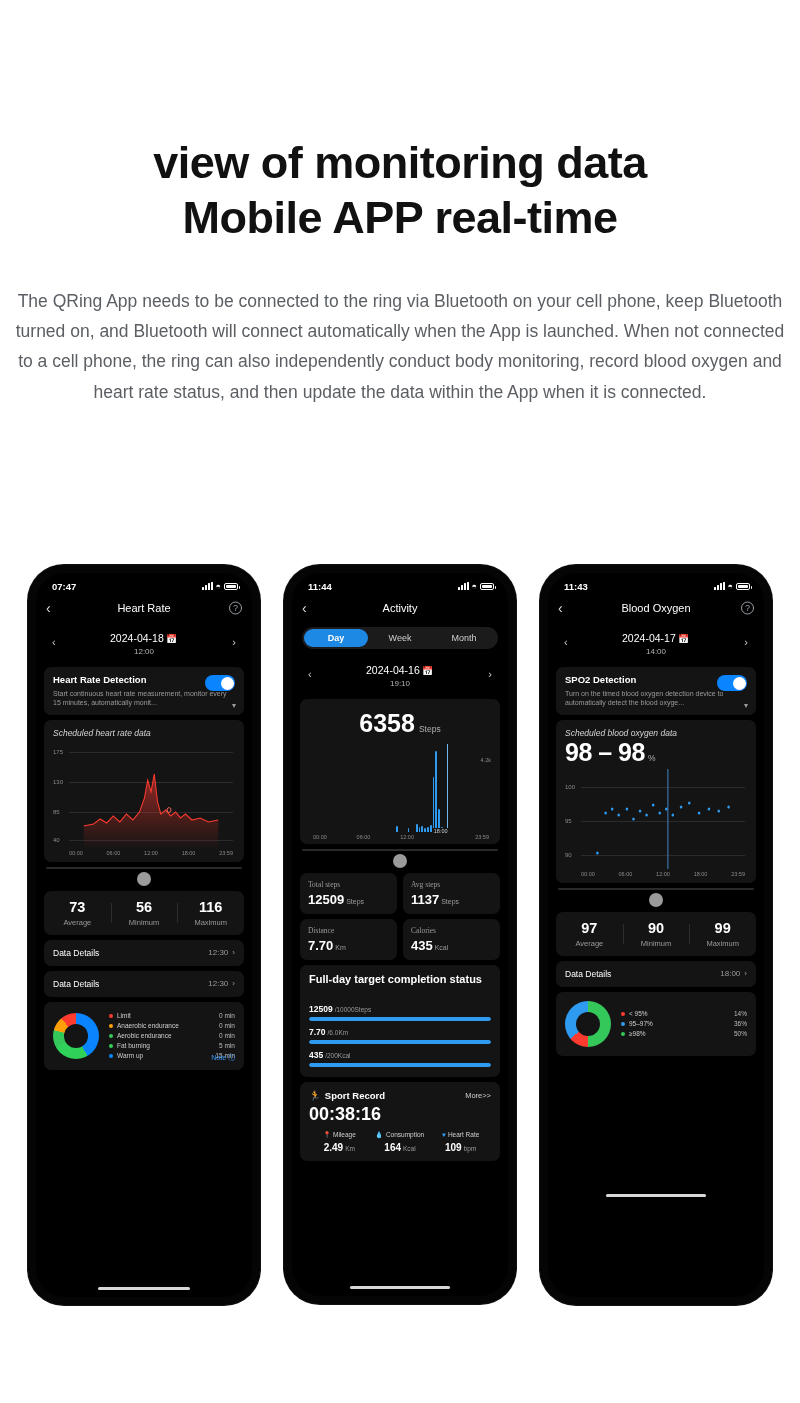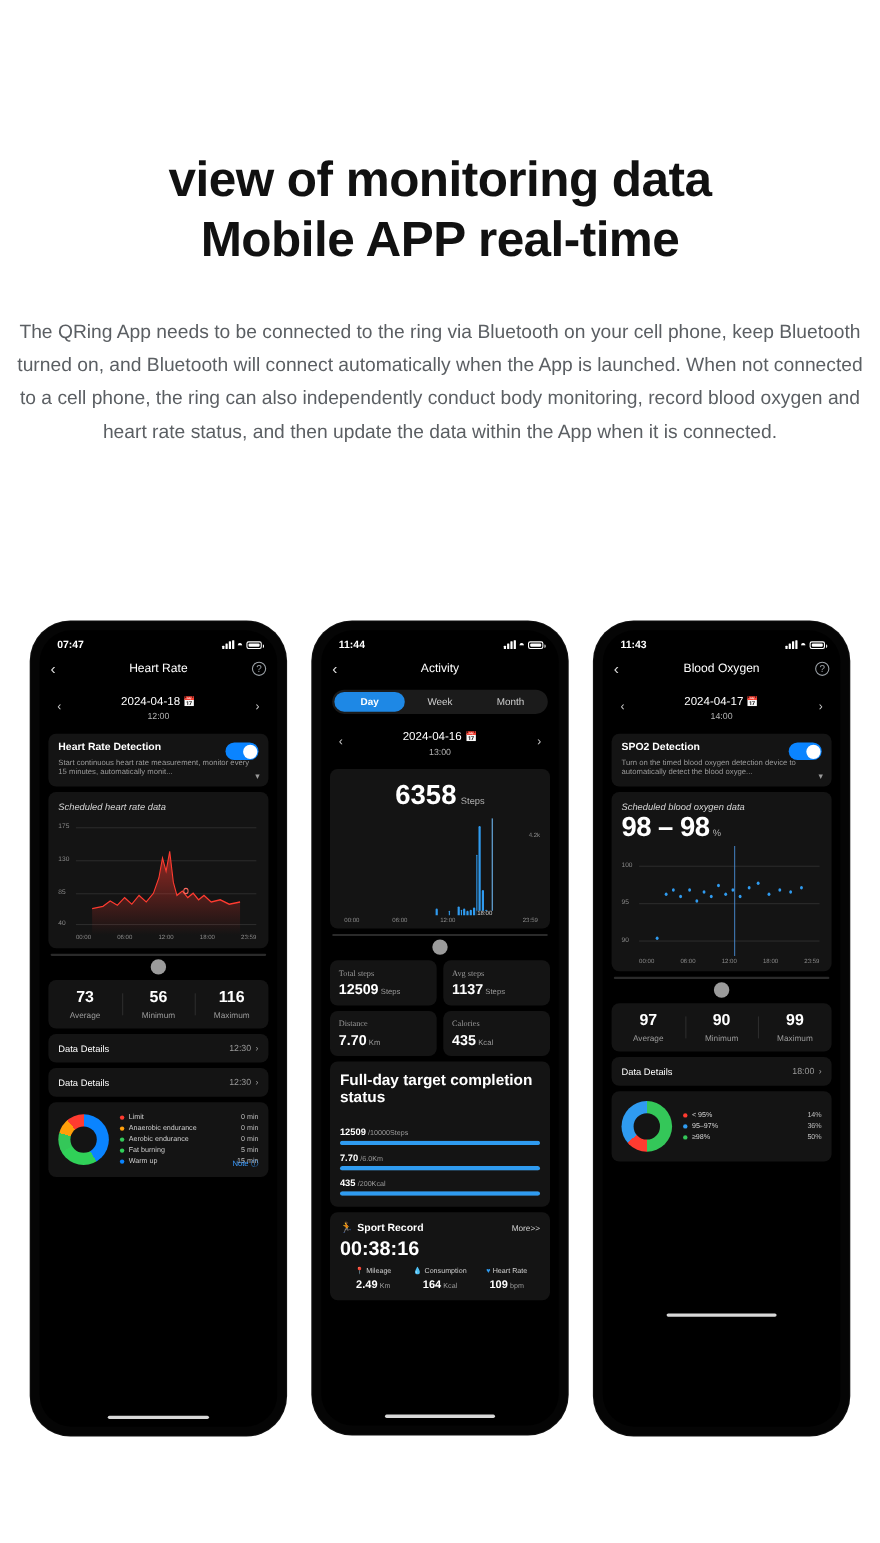--- a/index.html
+++ b/index.html
@@ -200,21 +200,21 @@
   .bars-plot .marker { position: absolute; top: 0; bottom: 0; width: 1px; background: #6fb7f0; }
   .bars-plot .mtag { position: absolute; font-size: 5.5px; color: #cfcfcf; background: #141414; padding: 0 1px;}
 
   .grid2 { display: flex; gap: 6px; margin: 5px 8px; }
   .grid2 .cell { flex: 1; background: #141414; border-radius: 7px; padding: 7px 8px; }
   .grid2 .k { font-size: 7.5px; color: #9a9a9a; font-family: Liberation Serif, serif; }
   .grid2 .v { font-size: 13px; font-weight: bold; margin-top: 3px; }
   .grid2 .v small { font-size: 7px; font-weight: normal; color: #9a9a9a; margin-left: 2px; }
 
   .target-card { background: #141414; border-radius: 7px; margin: 5px 8px; padding: 8px 9px 10px 9px; }
-  .target-title { font-size: 14px; font-weight: 600; margin-bottom: 19px; }
+  .target-title { font-size: 11px; font-weight: 600; margin-bottom: 19px; }
   .prow { margin-top: 6px; }
   .prow .lbl { font-size: 8.5px; font-weight: bold; }
   .prow .lbl small { font-size: 6.5px; font-weight: normal; color: #9a9a9a; margin-left: 2px; }
   .pbar { height: 4px; border-radius: 3px; background: #2b2b2b; margin-top: 3px; overflow: hidden; }
   .pbar i { display: block; height: 100%; background: #2f9bf0; border-radius: 3px; }
 
   .sport-card { background: #141414; border-radius: 7px; margin: 5px 8px; padding: 8px 9px; position: relative; }
   .sport-head { display: flex; align-items: center; justify-content: space-between; }
   .sport-head .t { font-size: 9.5px; font-weight: bold; display: flex; align-items: center; gap: 4px; }
   .sport-head .more { font-size: 7.5px; color: #cfcfcf; }
@@ -410,21 +410,21 @@
         <div class="segbar">
           <div class="on">Day</div>
           <div>Week</div>
           <div>Month</div>
         </div>
 
         <div class="datebar">
           <span class="arrow l">‹</span>
           <span class="dt">
             <span class="d1"><span>2024-04-16</span><span class="cal-ico">📅</span></span>
-            <div class="d2">13:00</div>
+            <div class="d2">19:10</div>
           </span>
           <span class="arrow r">›</span>
         </div>
 
         <div class="steps-card">
           <div class="steps-num">
             <span>6358</span><small>Steps</small>
           </div>
           <div class="bars-plot">
             <div class="rlab" style="top:16px">4.2k</div>

